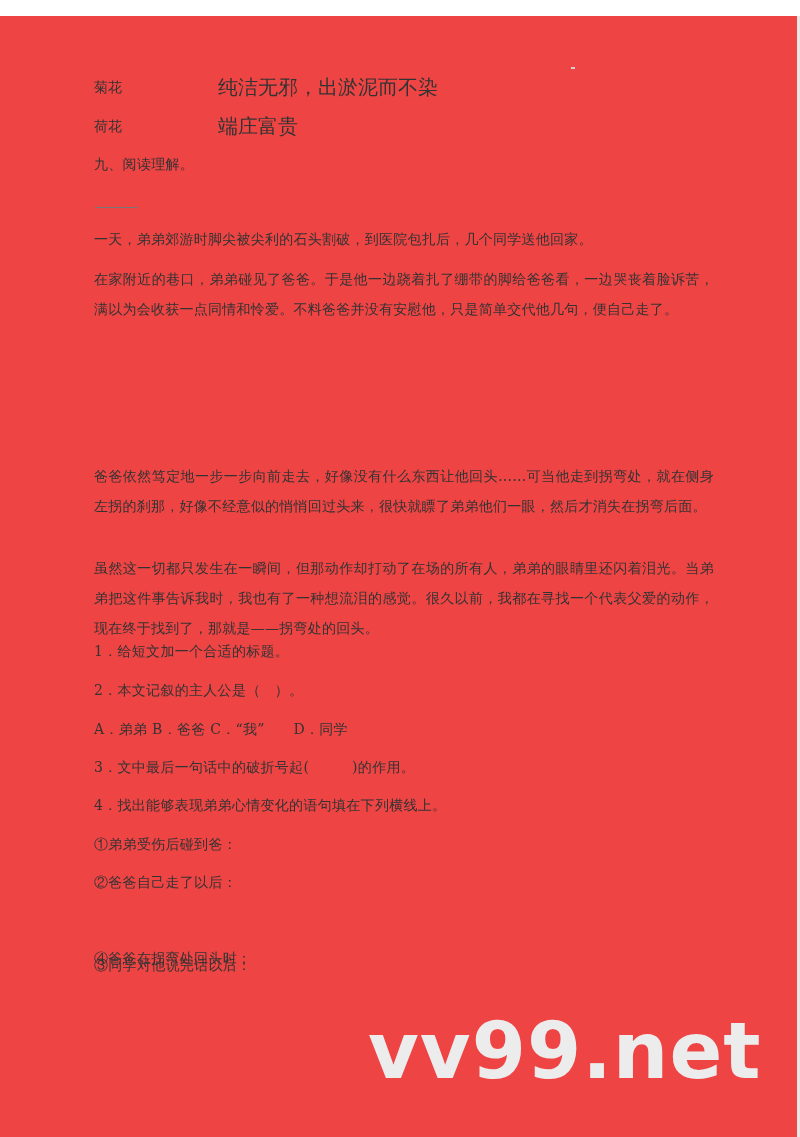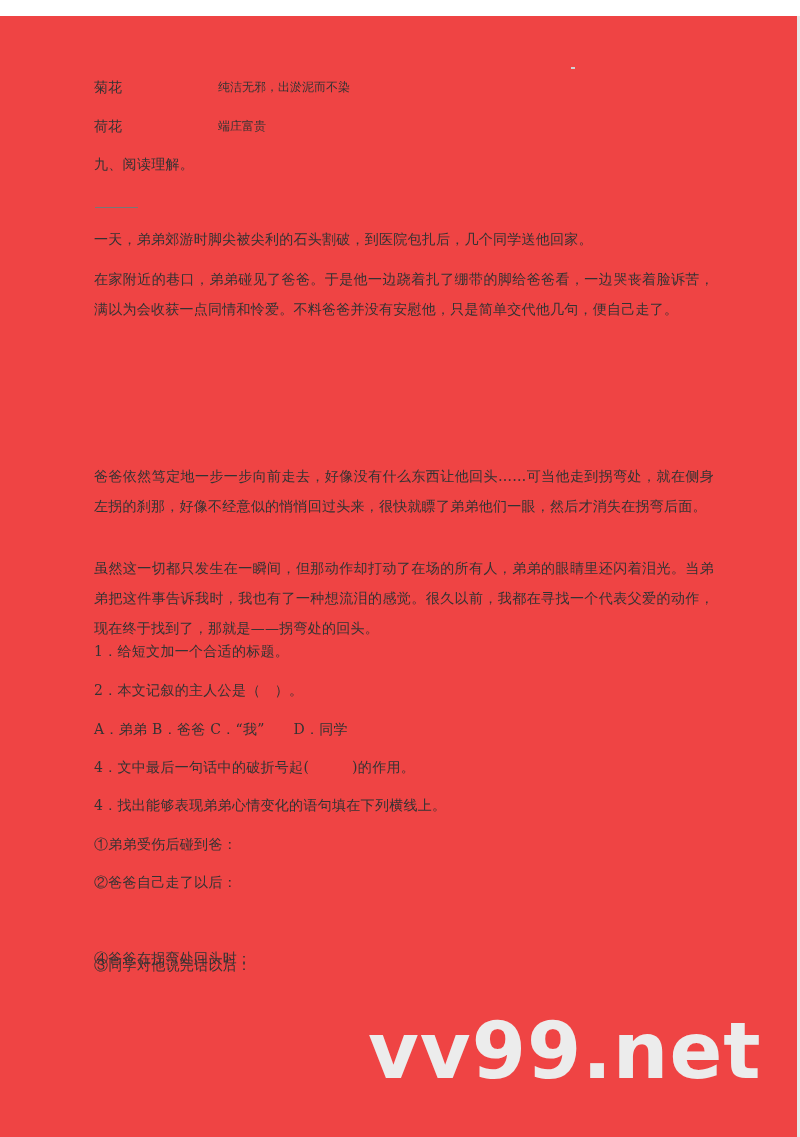--- a/index.html
+++ b/index.html
@@ -36,21 +36,21 @@
     }
     .pair-left {
       position: absolute;
       left: 94px;
       font-size: 14px;
       line-height: 14px;
     }
     .pair-right {
       position: absolute;
       left: 218px;
-      font-size: 12px;
+      font-size: 20px;
       line-height: 14px;
     }
     .para {
       position: absolute;
       left: 94px;
       width: 620px;
       font-size: 14px;
       line-height: 30px;
       letter-spacing: 0.25px;
       text-align: justify;
@@ -102,21 +102,21 @@
   <div class="divider"></div>
 
   <div class="para" style="top:208px;">一天，弟弟郊游时脚尖被尖利的石头割破，到医院包扎后，几个同学送他回家。</div>
   <div class="para" style="top:248px;">在家附近的巷口，弟弟碰见了爸爸。于是他一边跷着扎了绷带的脚给爸爸看，一边哭丧着脸诉苦，满以为会收获一点同情和怜爱。不料爸爸并没有安慰他，只是简单交代他几句，便自己走了。</div>
   <div class="para" style="top:445px;">爸爸依然笃定地一步一步向前走去，好像没有什么东西让他回头……可当他走到拐弯处，就在侧身左拐的刹那，好像不经意似的悄悄回过头来，很快就瞟了弟弟他们一眼，然后才消失在拐弯后面。</div>
   <div class="para" style="top:537px;">虽然这一切都只发生在一瞬间，但那动作却打动了在场的所有人，弟弟的眼睛里还闪着泪光。当弟弟把这件事告诉我时，我也有了一种想流泪的感觉。很久以前，我都在寻找一个代表父爱的动作，现在终于找到了，那就是——拐弯处的回头。</div>
 
   <div class="line" style="top:628px;">1．给短文加一个合适的标题。</div>
   <div class="line" style="top:667px;">2．本文记叙的主人公是（　）。</div>
   <div class="line" style="top:706px;">A．弟弟 B．爸爸 C．“我”　　D．同学</div>
-  <div class="line" style="top:744px;">4．文中最后一句话中的破折号起(　　　)的作用。</div>
+  <div class="line" style="top:744px;">3．文中最后一句话中的破折号起(　　　)的作用。</div>
   <div class="line" style="top:782px;">4．找出能够表现弟弟心情变化的语句填在下列横线上。</div>
   <div class="line" style="top:821px;">①弟弟受伤后碰到爸：</div>
   <div class="line" style="top:859px;">②爸爸自己走了以后：</div>
   <div class="line" style="top:942px;">③同学对他说完话以后：</div>
   <div class="line" style="top:935px;">④爸爸在拐弯处回头时：</div>
 
 
   <div class="watermark">vv99.net</div>
 </div>
 

